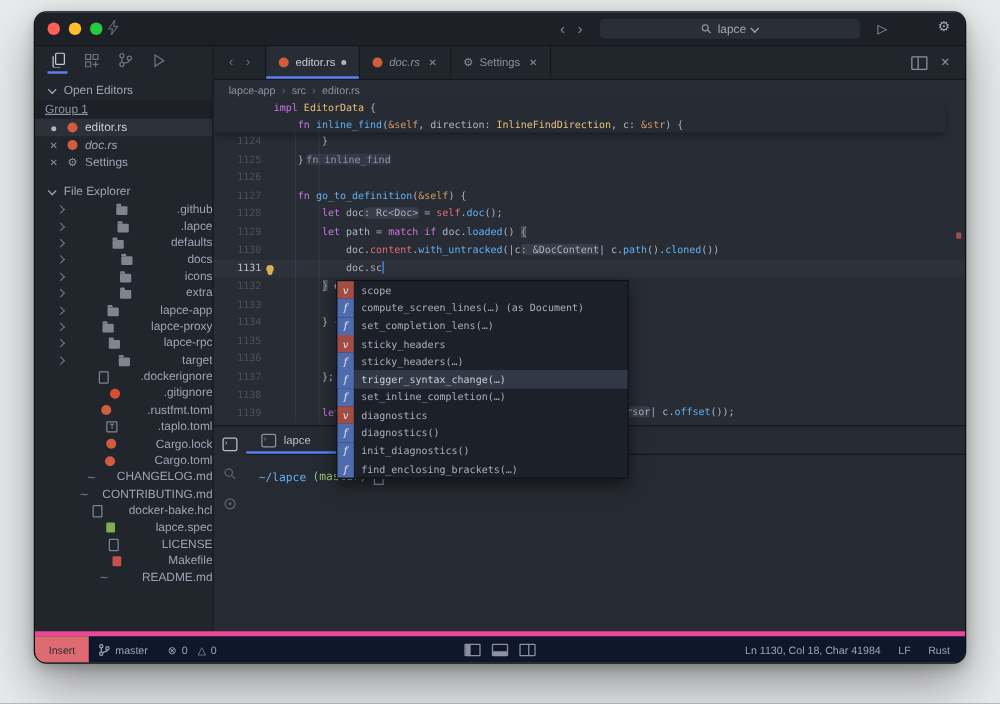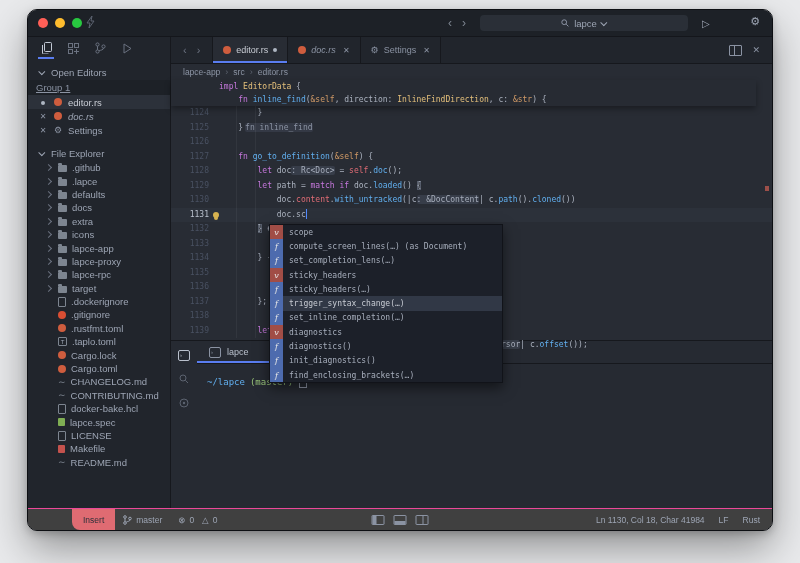--- a/index.html
+++ b/index.html
@@ -27,21 +27,21 @@
   .activity{height:22px;display:flex;align-items:center;gap:11px;padding-left:10px;border-bottom:1px solid #16181d00;}
   .abtn{position:relative;width:16px;height:22px;display:flex;align-items:center;justify-content:center;color:#6b7280;}
   .abtn.active{color:#c3cad6;}
   .abtn.active::after{content:'';position:absolute;left:0;bottom:0;width:16px;height:2px;background:#5a7df0;}
   .sechead{height:16px;display:flex;align-items:center;gap:6px;padding-left:12px;color:#9da5b4;margin-top:4px;}
   .grouprow{height:15px;display:flex;align-items:center;padding-left:8px;background:#1d2127;color:#8b93a3;text-decoration:underline;}
   .orow{height:14px;display:flex;align-items:center;gap:6px;padding-left:10px;color:#9da5b4;}
   .orow.active{background:#2c313a;color:#c8ccd4;}
   .orow .mark{width:10px;text-align:center;color:#8b93a3;font-size:8px;flex:none;}
   .dot5{display:inline-block;width:5px;height:5px;border-radius:50%;background:#aeb6c2;}
-  .trow{height:13.4px;display:flex;align-items:center;gap:5px;padding-left:16px;color:#9da5b4;}
+  .trow{height:13.4px;display:flex;align-items:center;gap:5px;padding-left:16px;color:#9da5b4;justify-content:space-between;}
   .trow .cc{width:9px;flex:none;color:#6b7280;display:flex;justify-content:center;}
   .italic{font-style:italic;}
   
   .fic{display:inline-flex;align-items:center;justify-content:center;flex:none;}
   .ic-rust{width:8px;height:8px;border-radius:50%;background:#cf5d3e;}
   .ic-git{width:8px;height:8px;border-radius:50%;background:#d94e33;}
   .ic-gear{color:#8b93a3;font-size:9px;line-height:1;}
   .ic-folder{width:9px;height:7px;background:#7d8590;border-radius:1px;position:relative;margin-top:2px;}
   .ic-folder::before{content:'';position:absolute;top:-2px;left:0;width:4px;height:2px;background:#7d8590;border-radius:1px 1px 0 0;}
   .ic-file{width:6px;height:8px;border:1px solid #7d8590;border-radius:1px;}
@@ -75,21 +75,21 @@
   .crow.current{background:#2c313a;}
   .crow.current .ln{color:#b9c1cd;}
   .bulb{position:absolute;left:42px;top:4px;width:6px;height:6px;border-radius:50%;background:#d7b350;box-shadow:0 3px 0 -1px #d7b350;}
   .tk.kw{color:#c678dd}.tk.fn{color:#61afef}.tk.ty{color:#e5c07b}.tk.or{color:#d19a66}.tk.rd{color:#e06c75}
   .tk.inlay{background:#373d49;color:#a7aebc;border-radius:2px;}
   .tk.brk{box-shadow:inset 0 0 0 1px #565d6b;}
   .tk.ghost{background:#343945;color:#8b93a3;border-radius:2px;margin-left:2px;}
   .cursor{display:inline-block;width:1.5px;height:10px;background:#528bff;vertical-align:middle;}
   .guide{position:absolute;top:26px;height:232px;width:1px;background:rgba(255,255,255,.05);z-index:1;}
   .scrollmark{position:absolute;right:3px;top:106px;width:4px;height:5px;background:#9c4f49;z-index:2;}
-  .fragment{position:absolute;left:330px;top:258px;height:14.5px;line-height:14.5px;white-space:pre;z-index:3;color:#abb2bf;}
+  .fragment{position:absolute;left:330px;top:243px;height:14.5px;line-height:14.5px;white-space:pre;z-index:3;color:#abb2bf;}
   
   .popup{position:absolute;left:98px;top:144px;width:232px;z-index:40;background:#1c2029;border:1px solid #111319;
          box-shadow:0 5px 12px rgba(0,0,0,.5);}
   .prow{display:flex;align-items:center;height:14.3px;color:#a7aebc;font-size:8px;}
   .prow.sel{background:#313846;color:#c8ccd4;}
   .picon{width:13px;height:100%;flex:none;display:flex;align-items:center;justify-content:center;
          color:#e8e8e8;font-style:italic;font-size:8px;font-family:"DejaVu Serif",serif;}
   .picon.f{background:#4d6bae;}
   .picon.v{background:#a14d46;}
   .plabel{padding-left:6px;white-space:pre;}
@@ -100,22 +100,22 @@
   .strip .sic.active{color:#b9c0cc;}
   .termbox{width:9px;height:9px;border:1px solid currentColor;border-radius:2px;font-size:6px;display:flex;align-items:center;justify-content:flex-start;padding-left:1px;}
   .panel-main{flex:1;display:flex;flex-direction:column;min-width:0;}
   .ptabs{height:22px;flex:none;display:flex;border-bottom:1px solid #16181d;}
   .ptab{display:flex;align-items:center;gap:6px;padding:0 12px;min-width:85px;color:#b9c0cc;font-size:9px;position:relative;}
   .ptab::after{content:'';position:absolute;left:0;right:0;bottom:0;height:2px;background:#5a7df0;}
   .term{flex:1;padding:12px 0 0 10px;font-family:"DejaVu Sans Mono",monospace;font-size:9px;}
   .tpath{color:#61afef}.tbranch{color:#98c379;margin-left:5px;}
   .tcursor{display:inline-block;width:6px;height:10px;border:1px solid #8b93a3;margin-left:6px;vertical-align:middle;}
   
-  .statusbar{height:21px;flex:none;background:#404040;border-top:1px solid #ec4899;display:flex;align-items:center;
-             font-size:8.5px;color:#9da5b4;position:relative;padding-left:44px;}
+  .statusbar{height:21px;flex:none;background:#0f172a;border-top:4px solid #ec4899;display:flex;align-items:center;
+             font-size:8.5px;color:#9da5b4;position:relative;}
   .mode{height:100%;display:flex;align-items:center;padding:0 11px;background:#df6b72;color:#2b2f38;border-bottom-left-radius:8px;}
   .sb-item{display:flex;align-items:center;gap:4px;padding:0 8px;}
   .sb-center{position:absolute;left:50%;transform:translateX(-50%);display:flex;gap:9px;align-items:center;}
   .pt{width:11px;height:8px;border:1px solid #8b93a3;border-radius:1px;position:relative;}
   .pt.left::after{content:'';position:absolute;left:0;top:0;bottom:0;width:4px;background:#8b93a3;}
   .pt.bottom::after{content:'';position:absolute;left:0;right:0;bottom:0;height:3px;background:#8b93a3;}
   .pt.right::after{content:'';position:absolute;right:0;top:0;bottom:0;width:4px;border-left:1px solid #8b93a3;}
   .sb-right{margin-left:auto;display:flex;align-items:center;gap:14px;padding-right:12px;}
   svg{display:block;}
 </style>
@@ -242,28 +242,28 @@
               <span class="chev right"></span>
             </span>
             <span class="fic ic-folder"></span>
             <span>docs</span>
           </div>
           <div class="trow">
             <span class="cc">
               <span class="chev right"></span>
             </span>
             <span class="fic ic-folder"></span>
+            <span>icons</span>
+          </div>
+          <div class="trow">
+            <span class="cc">
+              <span class="chev right"></span>
+            </span>
+            <span class="fic ic-folder"></span>
             <span>extra</span>
-          </div>
-          <div class="trow">
-            <span class="cc">
-              <span class="chev right"></span>
-            </span>
-            <span class="fic ic-folder"></span>
-            <span>icons</span>
           </div>
           <div class="trow">
             <span class="cc">
               <span class="chev right"></span>
             </span>
             <span class="fic ic-folder"></span>
             <span>lapce-app</span>
           </div>
           <div class="trow">
             <span class="cc">

